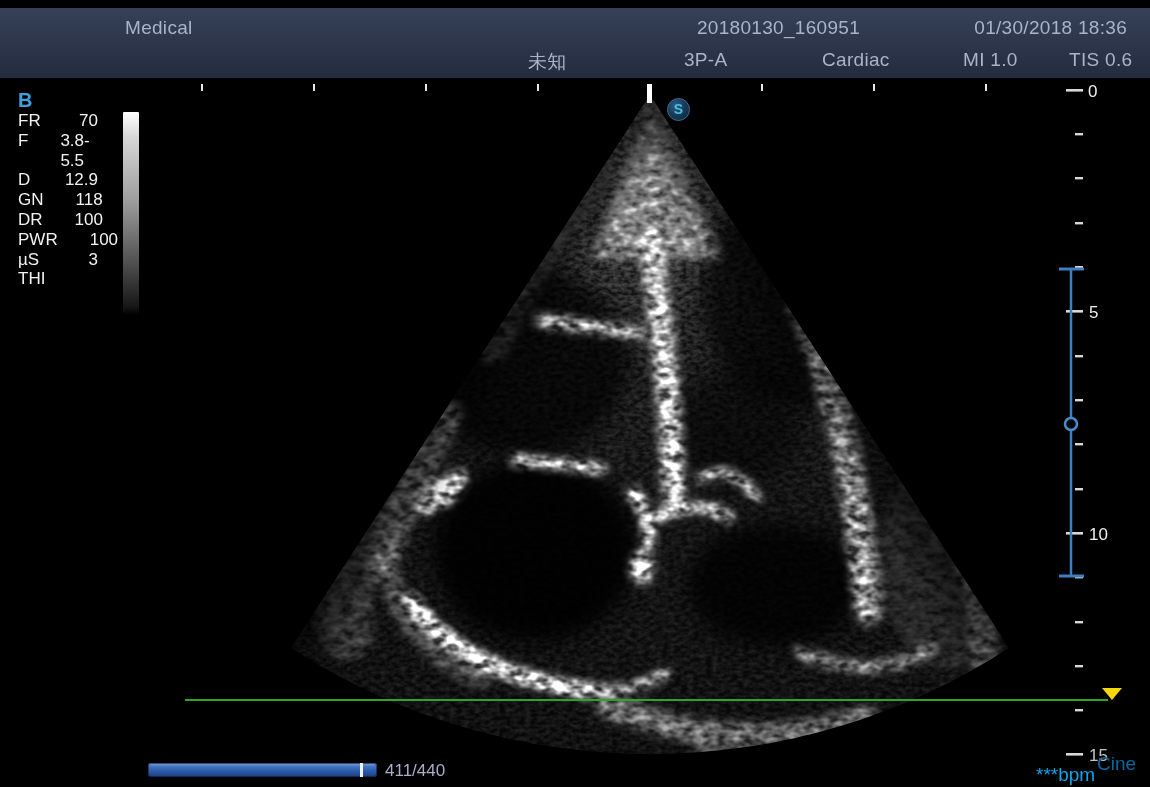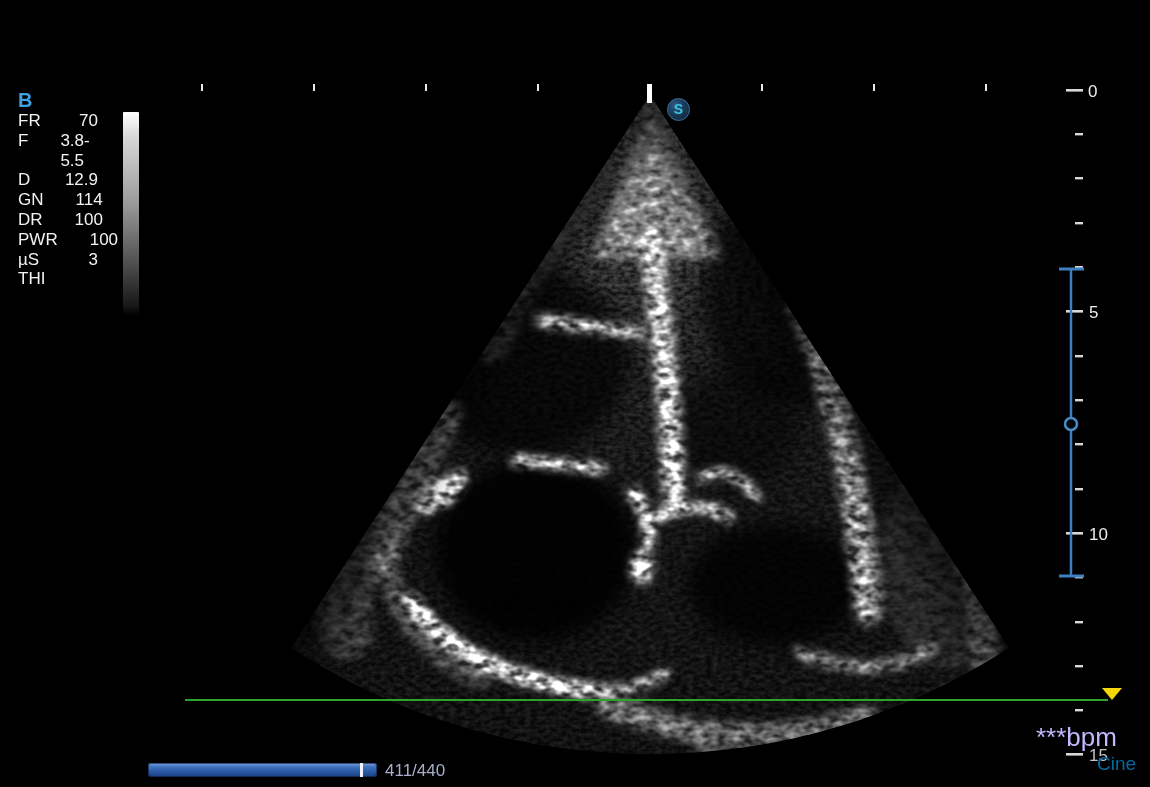--- a/index.html
+++ b/index.html
@@ -46,46 +46,56 @@
   
   .cinebar {
     position:absolute; left:148px; top:763px; width:229px; height:14px; border-radius:3px;
     background:linear-gradient(180deg,#7ba3dd 0%, #3f72bd 28%, #2a59a5 60%, #1b3f80 100%);
     box-shadow:inset 0 0 0 1px rgba(10,25,60,.6);
   }
   .cinebar .marker {
     position:absolute; top:0; left:92.5%; width:3px; height:14px; background:#eef3ff;
   }
   .cinetext { position:absolute; left:385px; top:761px; color:#a6aecb; font-size:17px; }
-  .bpm  { position:absolute; left:1036px; top:722px; color:#c4b5fd; font-size:26px; }
+  .bpm  { position:absolute; left:1036px; top:764px; color:#0ea5e9; font-size:19px; }
   .cine-label { position:absolute; left:1097px; top:753px; color:#0369a1; font-size:19px; }
 </style>
 </head>
 <body>
 
 <div class="screen">
 
+  <div class="header">
+    <span class="h-facility">Medical</span>
+    <span class="h-study">20180130_160951</span>
+    <span class="h-datetime">01/30/2018 18:36</span>
+    <span class="h-patient">未知</span>
+    <span class="h-probe">3P-A</span>
+    <span class="h-preset">Cardiac</span>
+    <span class="h-mi">MI 1.0</span>
+    <span class="h-tis">TIS 0.6</span>
+  </div>
 
   <div class="panel">
     <div class="mode">B</div>
     <div class="row">
         <span>FR</span>
         <span>70</span>
       </div>
     <div class="row">
         <span>F</span>
         <span>3.8-5.5</span>
       </div>
     <div class="row">
         <span>D</span>
         <span>12.9</span>
       </div>
     <div class="row">
         <span>GN</span>
-        <span>114</span>
+        <span>118</span>
       </div>
     <div class="row">
         <span>DR</span>
         <span>100</span>
       </div>
     <div class="row">
         <span>PWR</span>
         <span>100</span>
       </div>
     <div class="row">

